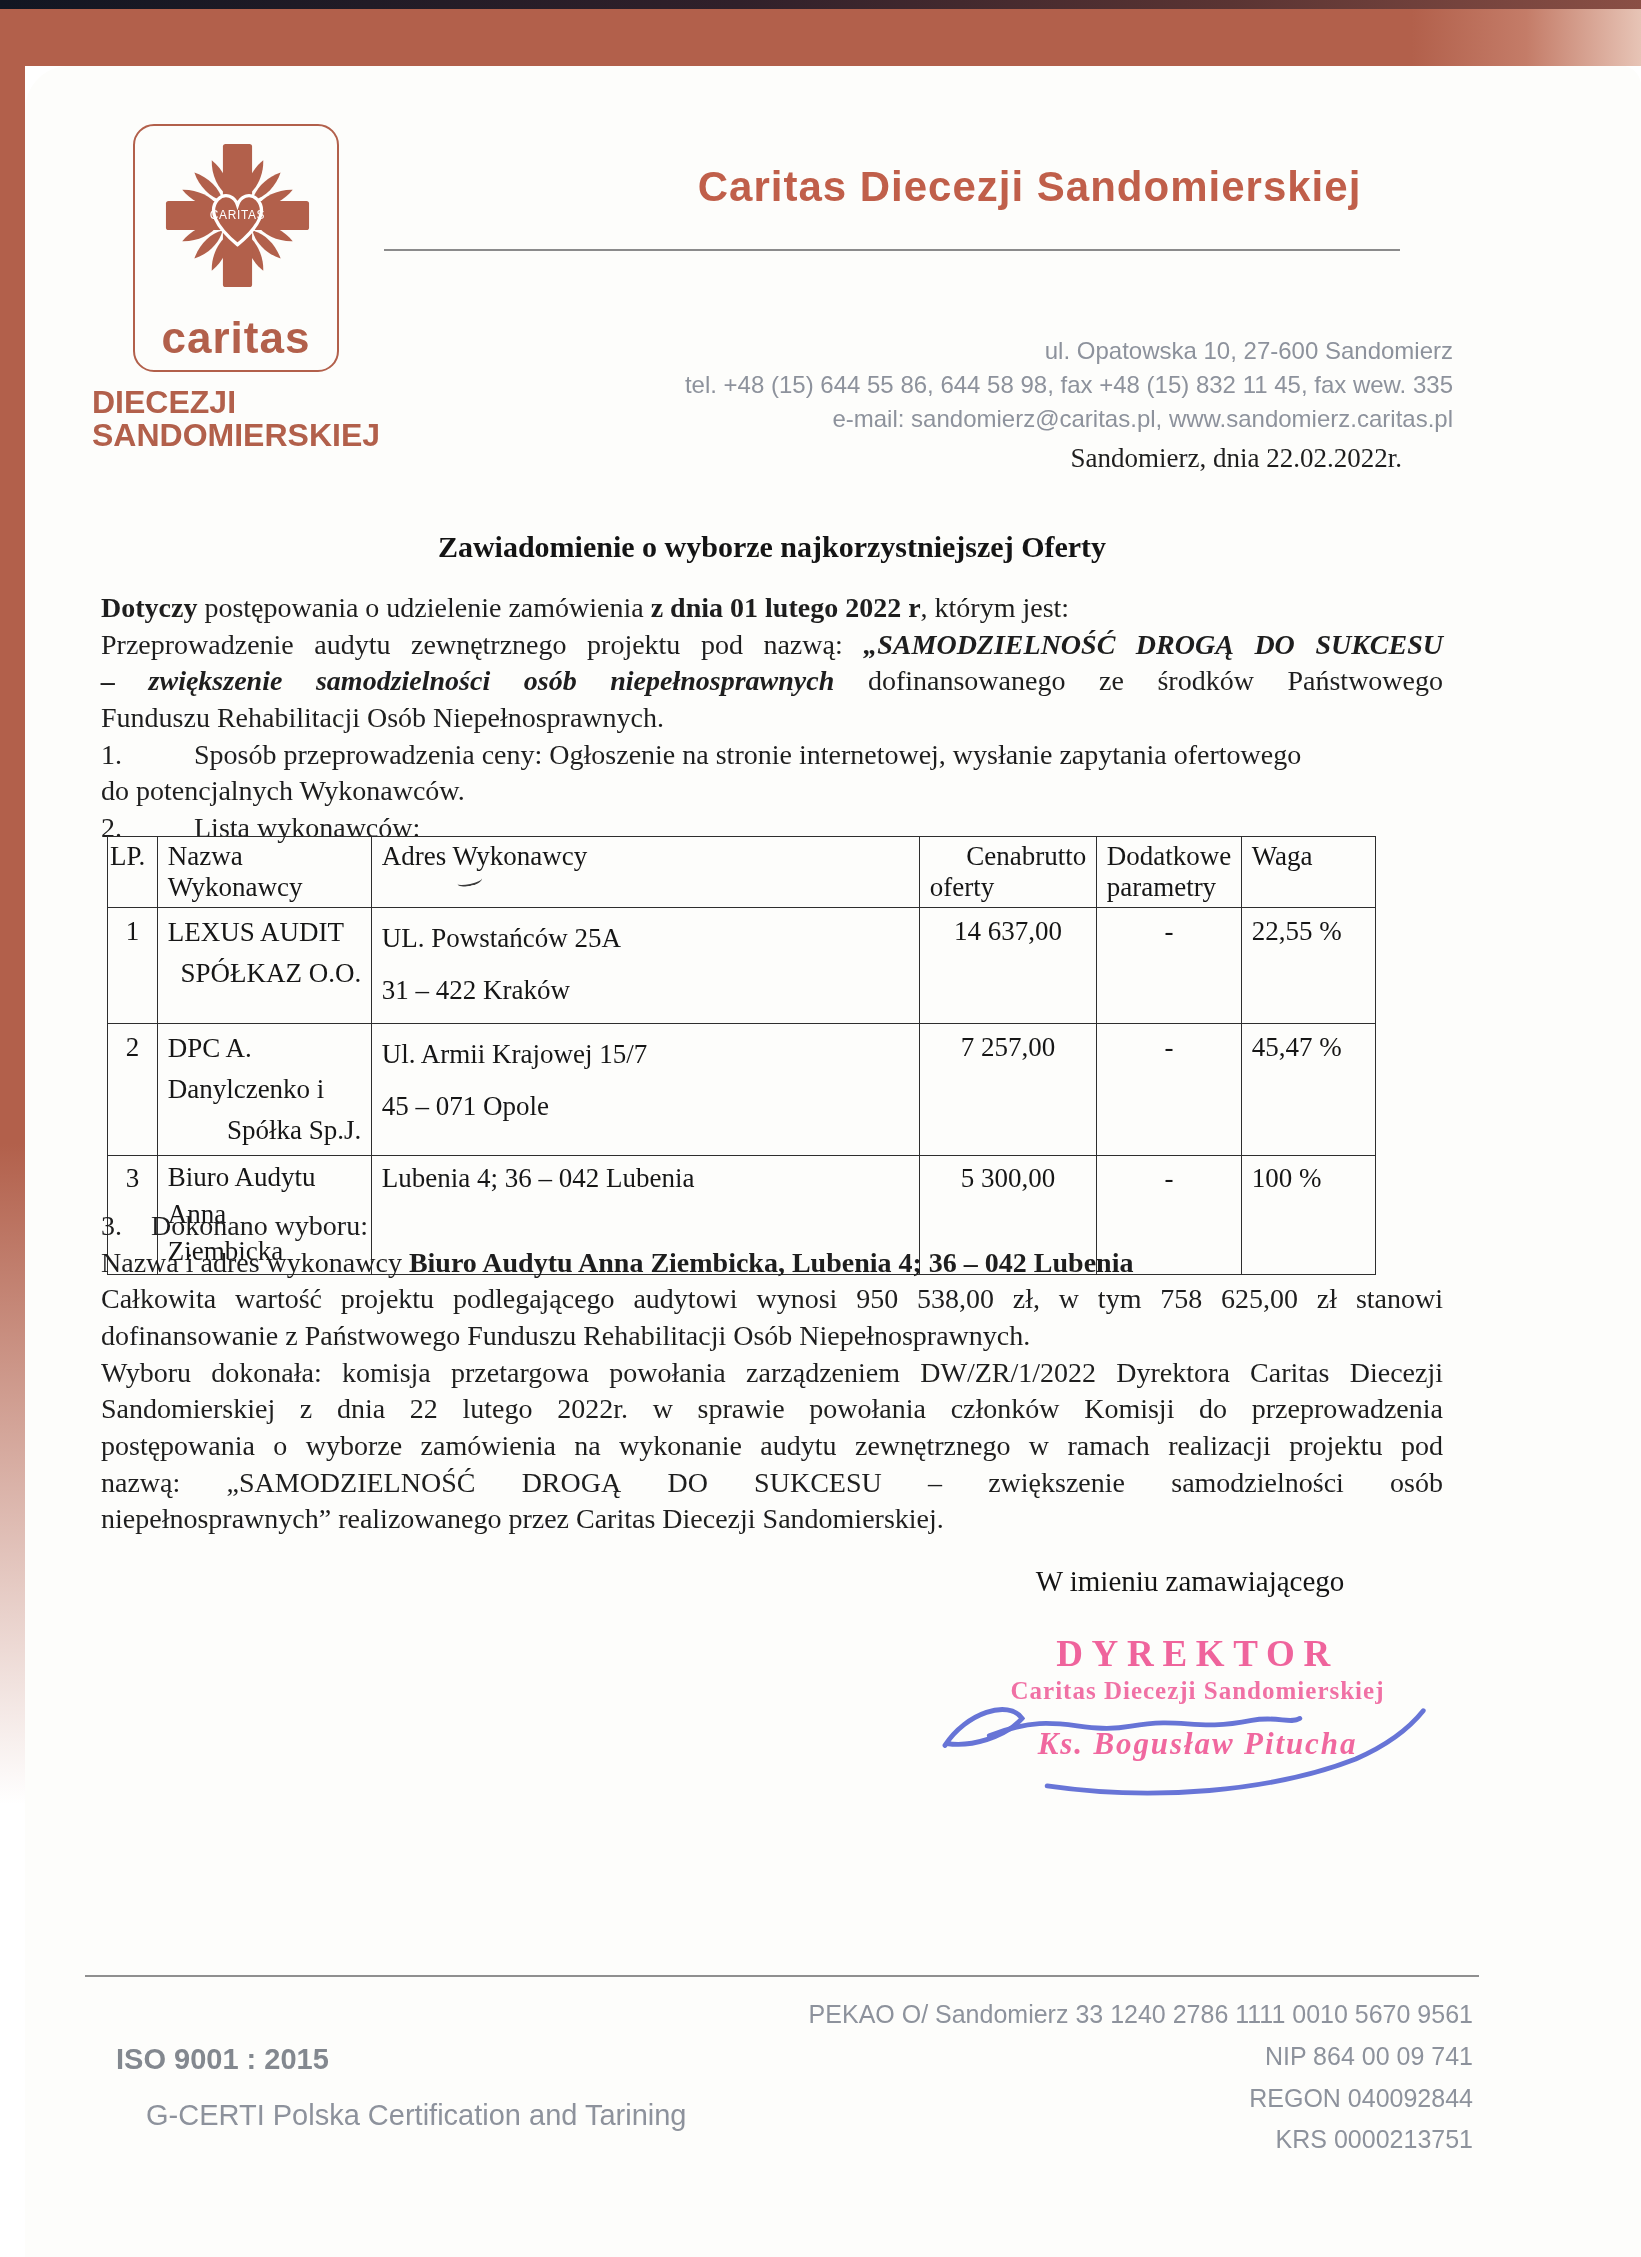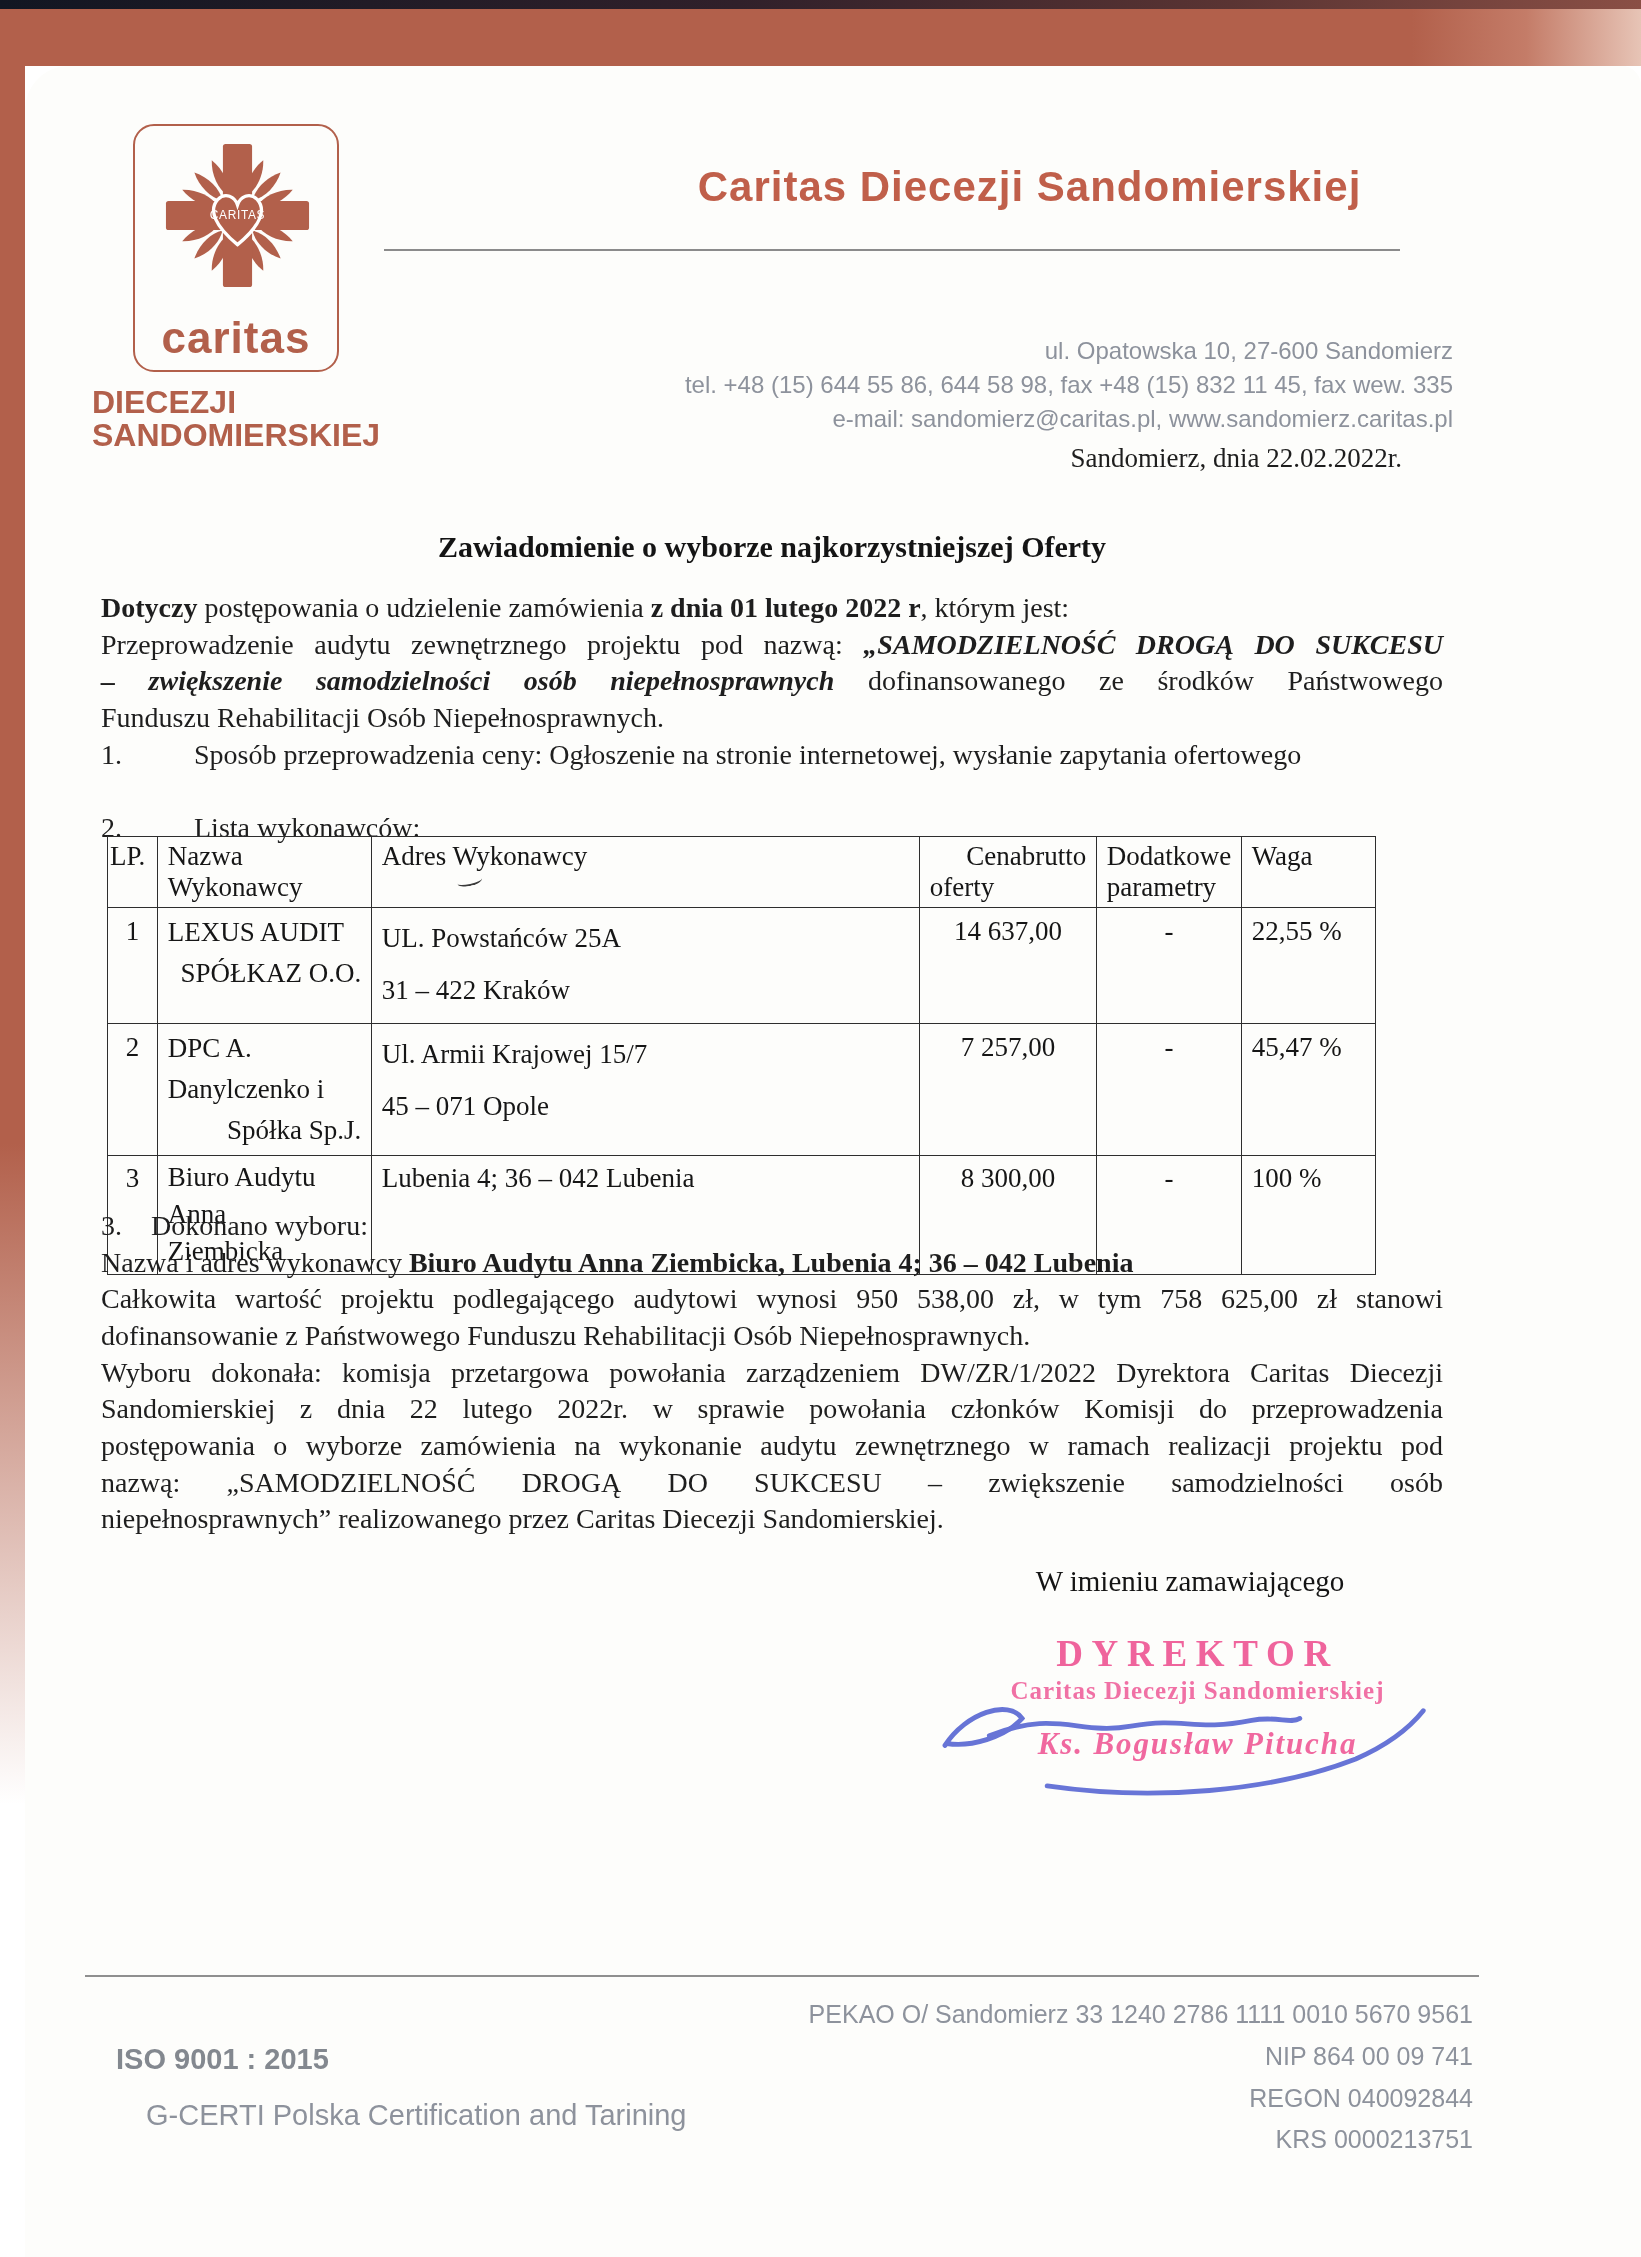--- a/index.html
+++ b/index.html
@@ -135,20 +135,21 @@
   </div>
   <div class="dateline">Sandomierz, dnia 22.02.2022r.</div>
 
   <div class="doc-title">Zawiadomienie o wyborze najkorzystniejszej Oferty</div>
 
   <div class="ln" style="top:589px"><span class="b">Dotyczy</span><span> postępowania o udzielenie zamówienia </span><span class="b">z dnia 01 lutego 2022 r</span><span>, którym jest:</span></div>
   <div class="ln jl" style="top:626px"><span>Przeprowadzenie audytu zewnętrznego projektu pod nazwą: </span><span class="bi">„SAMODZIELNOŚĆ DROGĄ DO SUKCESU</span></div>
   <div class="ln jl" style="top:662px"><span class="bi">– zwiększenie samodzielności osób niepełnosprawnych</span><span> dofinansowanego ze środków Państwowego</span></div>
   <div class="ln" style="top:699px">Funduszu Rehabilitacji Osób Niepełnosprawnych.</div>
   <div class="ln" style="top:736px"><span class="num">1.</span><span>Sposób przeprowadzenia ceny: Ogłoszenie na stronie internetowej, wysłanie zapytania ofertowego</span></div>
+  <div class="ln" style="top:772px">do potencjalnych Wykonawców.</div>
   <div class="ln" style="top:809px"><span class="num">2.</span><span>Lista wykonawców:</span></div>
 
   <table class="vendors">
     <colgroup>
         <col style="width:50px">
         <col style="width:214px">
         <col style="width:548px">
         <col style="width:177px">
         <col style="width:145px">
         <col style="width:134px">
@@ -205,21 +206,21 @@
       <td class="c-mid">-</td>
       <td class="c-w">45,47 %</td>
     </tr>
     <tr class="r-3">
       <td style="text-align:center">3</td>
       <td class="cell-name" style="line-height:37px">
             <div>Biuro Audytu Anna</div>
             <div>Ziembicka</div>
           </td>
       <td>Lubenia 4; 36 – 042 Lubenia</td>
-      <td class="c-mid">8 300,00</td>
+      <td class="c-mid">5 300,00</td>
       <td class="c-mid">-</td>
       <td class="c-w">100 %</td>
     </tr>
   </tbody>
     </table>
 
   <div class="ln" style="top:1207px"><span class="num3">3.</span><span>Dokonano wyboru:</span></div>
   <div class="ln" style="top:1244px"><span>Nazwa i adres wykonawcy </span><span class="b">Biuro Audytu Anna Ziembicka, Lubenia 4; 36 – 042 Lubenia</span></div>
   <div class="ln jl" style="top:1280px">Całkowita wartość projektu podlegającego audytowi wynosi 950 538,00 zł, w tym 758 625,00 zł stanowi</div>
   <div class="ln" style="top:1317px">dofinansowanie z Państwowego Funduszu Rehabilitacji Osób Niepełnosprawnych.</div>

